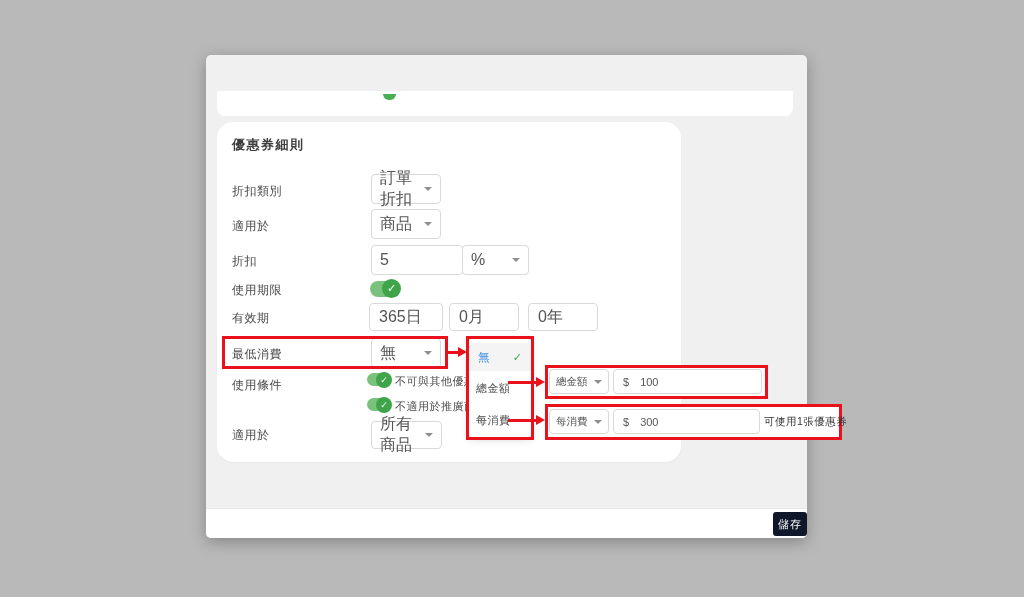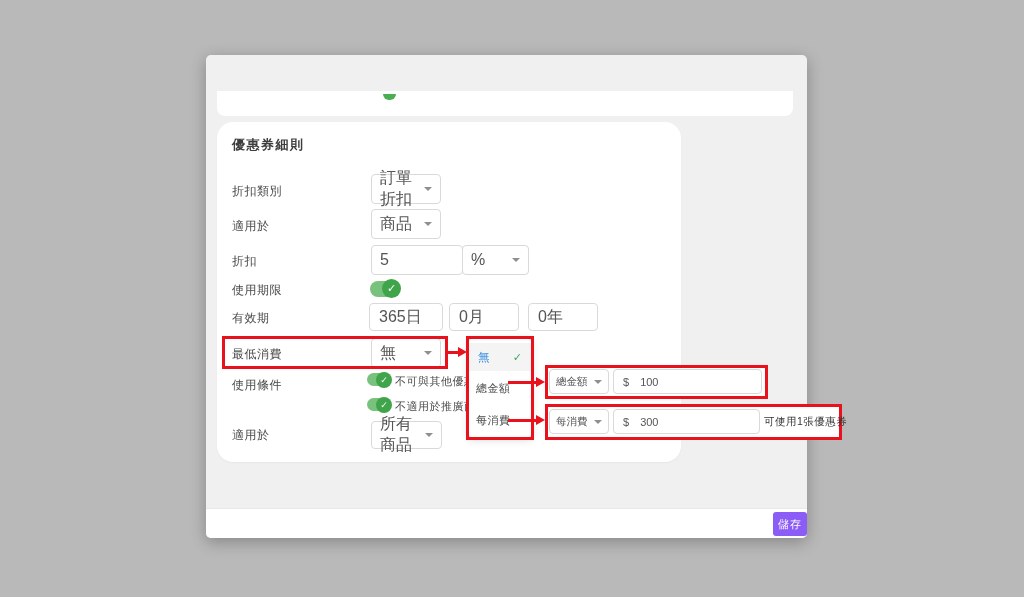--- a/index.html
+++ b/index.html
@@ -56,21 +56,21 @@
           border:1px solid #dcdcdc; border-radius:4px; box-shadow:0 2px 8px rgba(0,0,0,.14); z-index:5; }
   .menu-row1 { position:absolute; left:0; top:4px; width:100%; height:28px; background:#f4f4f5;
                display:flex; align-items:center; justify-content:space-between; padding:0 9px; }
   .menu-row1 .opt { color:#2e86de; font-size:11.5px; }
   .menu-row1 .chk { color:#3aaa57; font-size:11px; font-weight:700; }
   .menu-opt { position:absolute; left:7px; font-size:11px; color:#4a4a4b; letter-spacing:.5px; cursor:pointer; }
 
   
   .m-footer { position:absolute; left:0; bottom:0; width:100%; height:30px; background:#fff;
               border-radius:0 0 5px 5px; border-top:1px solid #e8e8e8; }
-  .save-btn { position:absolute; left:567px; top:3px; width:34px; height:24px; background:#8b5cf6;
+  .save-btn { position:absolute; left:567px; top:3px; width:34px; height:24px; background:#0f172a;
               color:#fff; font-size:11px; border:none; border-radius:3px; letter-spacing:1px; cursor:pointer; }
 
   
   .anno { position:absolute; z-index:10; }
   .rbox { border:3px solid #e8111c; }
   .aline { position:absolute; height:3px; background:#e8111c; z-index:11; }
   .ahead { position:absolute; width:0; height:0; border-top:5px solid transparent;
            border-bottom:5px solid transparent; border-left:9px solid #e8111c; z-index:11; }
   .mini-dd { position:absolute; background:#fff; border:1px solid #d9d9d9; border-radius:4px;
              display:flex; align-items:center; justify-content:space-between; padding:0 6px;

